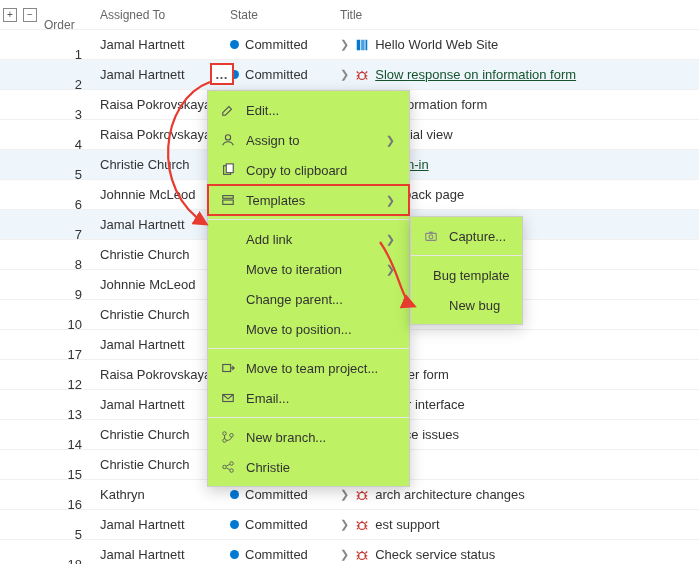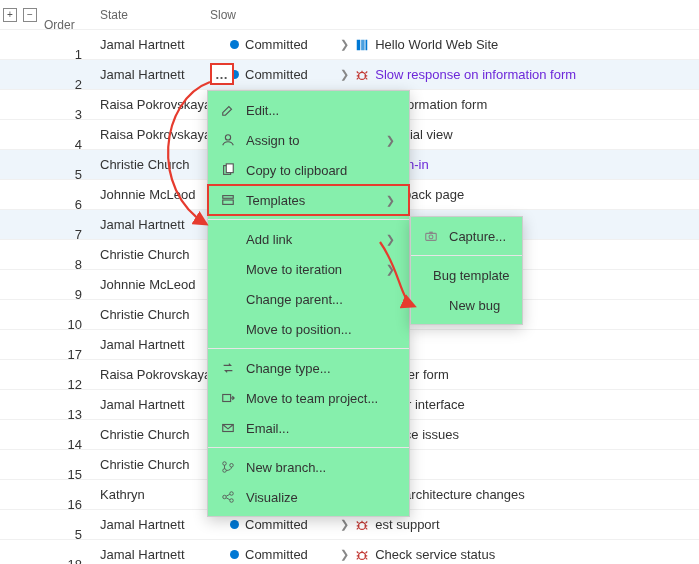--- a/index.html
+++ b/index.html
@@ -34,34 +34,34 @@
   }
   .chev {
     color: #888; font-size: 11px; flex:0 0 auto;
   }
   .ic {
     width: 14px; height: 14px; flex:0 0 auto;
     display:inline-flex; align-items:center; justify-content:center;
   }
   .ic-book { color:#0078d4; }
   .ic-bug { color:#c23934; }
-  .link { color:#6d28d9; }
+  .link { color:#14532d;text-decoration:underline; }
   .exp-btn {
     width:14px;height:14px;border:1px solid #888;font-size:10px;
     display:flex;align-items:center;justify-content:center;color:#555;
   }
   .more-btn {
     width:22px;height:20px;border:1px solid #ccc;background:#fff;
     display:flex;align-items:center;justify-content:center;
     font-weight:bold;letter-spacing:1px;color:#555;
   }
   .red-box { outline:2px solid #e63b2e; outline-offset:-1px; }
   
   .menu {
-    position:absolute; background:#86efac; border:1px solid #ccc;
+    position:absolute; background:#bef264; border:1px solid #ccc;
     box-shadow:0 4px 14px rgba(0,0,0,.2); padding:4px 0; z-index:10;
     font-size:13px;
   }
   .menu-item {
     display:flex; align-items:center; gap:10px;
     padding:6px 14px 6px 12px; height:30px;
     color:#333; white-space:nowrap;
   }
   .menu-item .mi-ic { width:16px; display:flex; justify-content:center; color:#555; }
   .menu-item .mi-arrow { margin-left:auto; color:#777; font-size:11px; }
@@ -76,22 +76,23 @@
 
 <div class="table">
   <div class="hdr">
     <div class="c-exp">
       <span class="exp-btn">+</span>
     </div>
     <div class="c-exp">
       <span class="exp-btn">−</span>
     </div>
     <div class="c-order" style="text-align:left;padding-left:4px;">Order</div>
+    <div class="c-assigned">Assigned To</div>
     <div class="c-state">State</div>
-    <div class="c-title">Slow</div>
+    <div class="c-title">Title</div>
   </div>
   <div id="rows">
       <div class="row">
         <div class="c-exp"></div>
         <div class="c-exp"></div>
         <div class="c-order">1</div>
         <div class="c-assigned">Jamal Hartnett</div>
         <div class="c-state">
           <span class="state-dot"></span>
           <span>Committed</span>
@@ -507,28 +508,20 @@
     <span>Change parent...</span>
   </div>
   <div class="menu-item">
     <span class="mi-ic"></span>
     <span>Move to position...</span>
   </div>
   <div class="menu-sep"></div>
   <div class="menu-item">
     <span class="mi-ic">
       <svg width="14" height="14" viewBox="0 0 16 16">
-          <path d="M3 5h8l-2-2M13 11H5l2 2" fill="none" stroke="#555" stroke-width="1.3"></path>
-        </svg>
-    </span>
-    <span>Change type...</span>
-  </div>
-  <div class="menu-item">
-    <span class="mi-ic">
-      <svg width="14" height="14" viewBox="0 0 16 16">
           <rect x="2" y="4" width="9" height="8" fill="none" stroke="#555" stroke-width="1.3"></rect>
           <path d="M11 8h4m-2-2 2 2-2 2" fill="none" stroke="#555" stroke-width="1.3"></path>
         </svg>
     </span>
     <span>Move to team project...</span>
   </div>
   <div class="menu-item">
     <span class="mi-ic">
       <svg width="14" height="14" viewBox="0 0 16 16">
           <rect x="2" y="4" width="12" height="8" fill="none" stroke="#555" stroke-width="1.3"></rect>
@@ -551,21 +544,21 @@
   </div>
   <div class="menu-item">
     <span class="mi-ic">
       <svg width="14" height="14" viewBox="0 0 16 16">
           <circle cx="4" cy="8" r="2" fill="none" stroke="#555"></circle>
           <circle cx="12" cy="4" r="2" fill="none" stroke="#555"></circle>
           <circle cx="12" cy="12" r="2" fill="none" stroke="#555"></circle>
           <path d="M6 7l4-2M6 9l4 2" stroke="#555"></path>
         </svg>
     </span>
-    <span>Visualize</span>
+    <span>Christie</span>
   </div>
 </div>
 
 <div class="menu submenu" style="left:410px; top:216px; width:113px;">
   <div class="menu-item">
     <span class="mi-ic">
       <svg width="14" height="14" viewBox="0 0 16 16">
           <rect x="2" y="5" width="12" height="8" rx="1" fill="none" stroke="#888" stroke-width="1.3"></rect>
           <circle cx="8" cy="9" r="2.2" fill="none" stroke="#888" stroke-width="1.3"></circle>
           <rect x="6" y="3" width="4" height="2" fill="#888"></rect>

